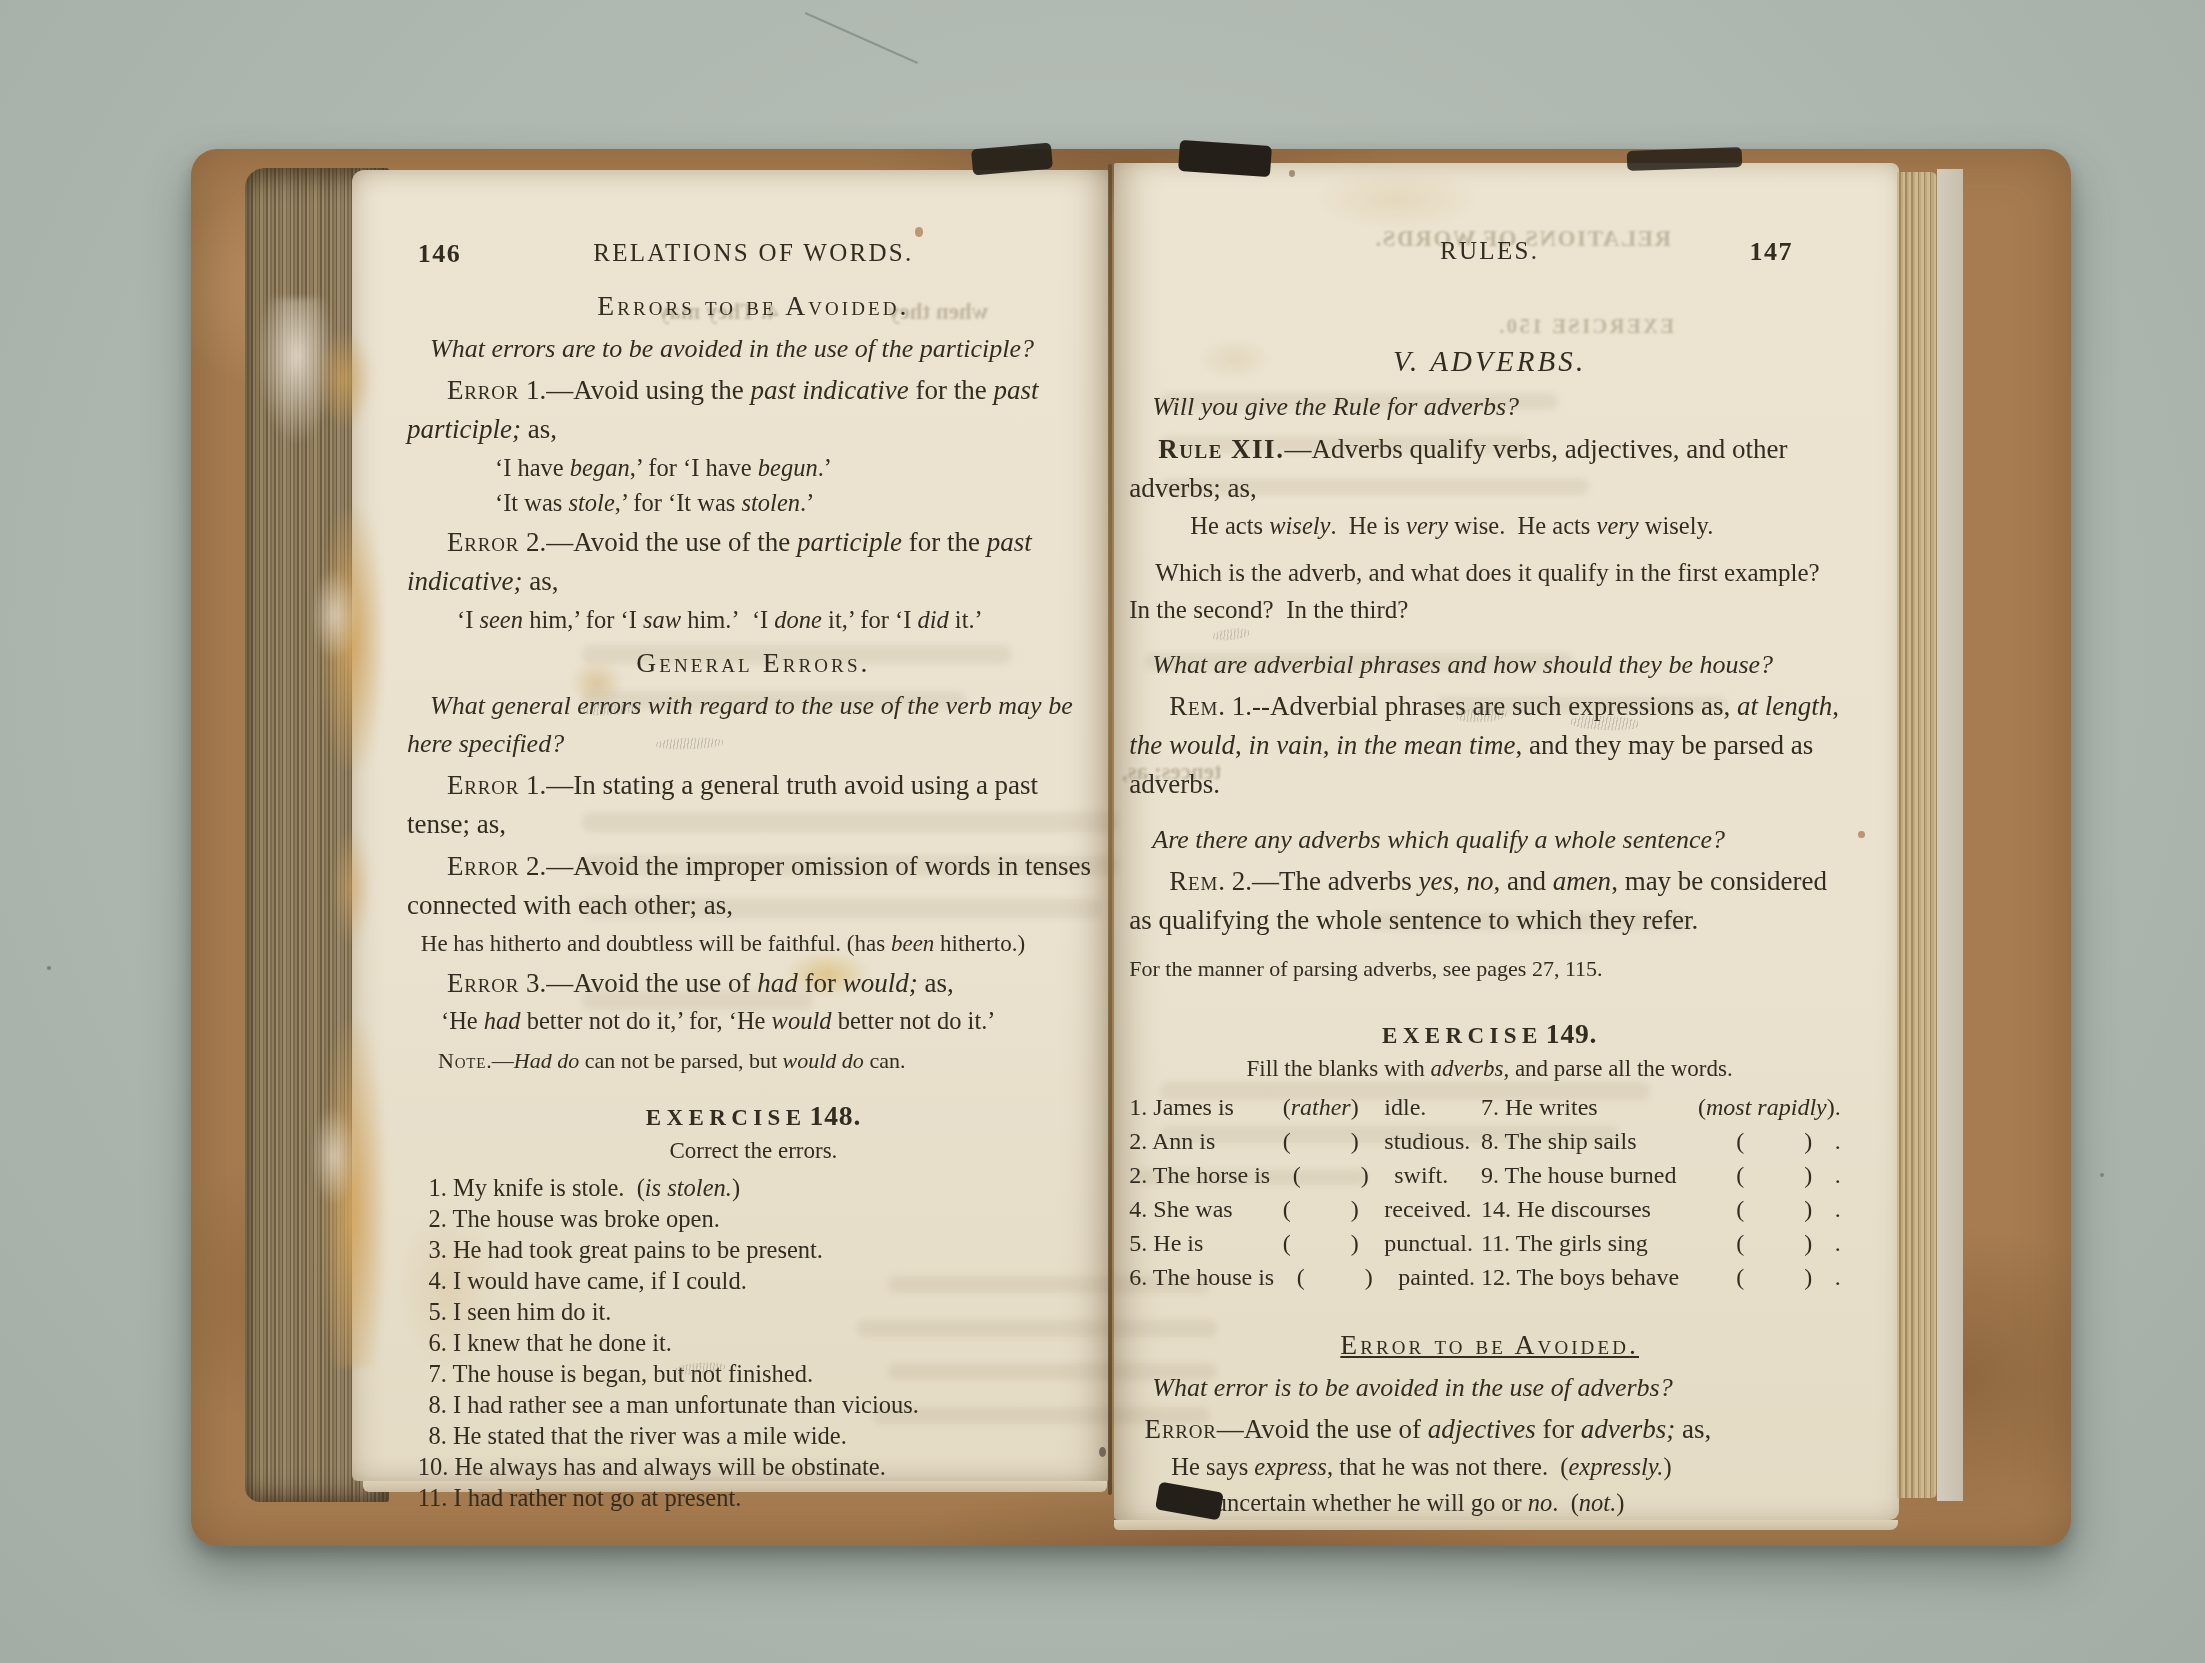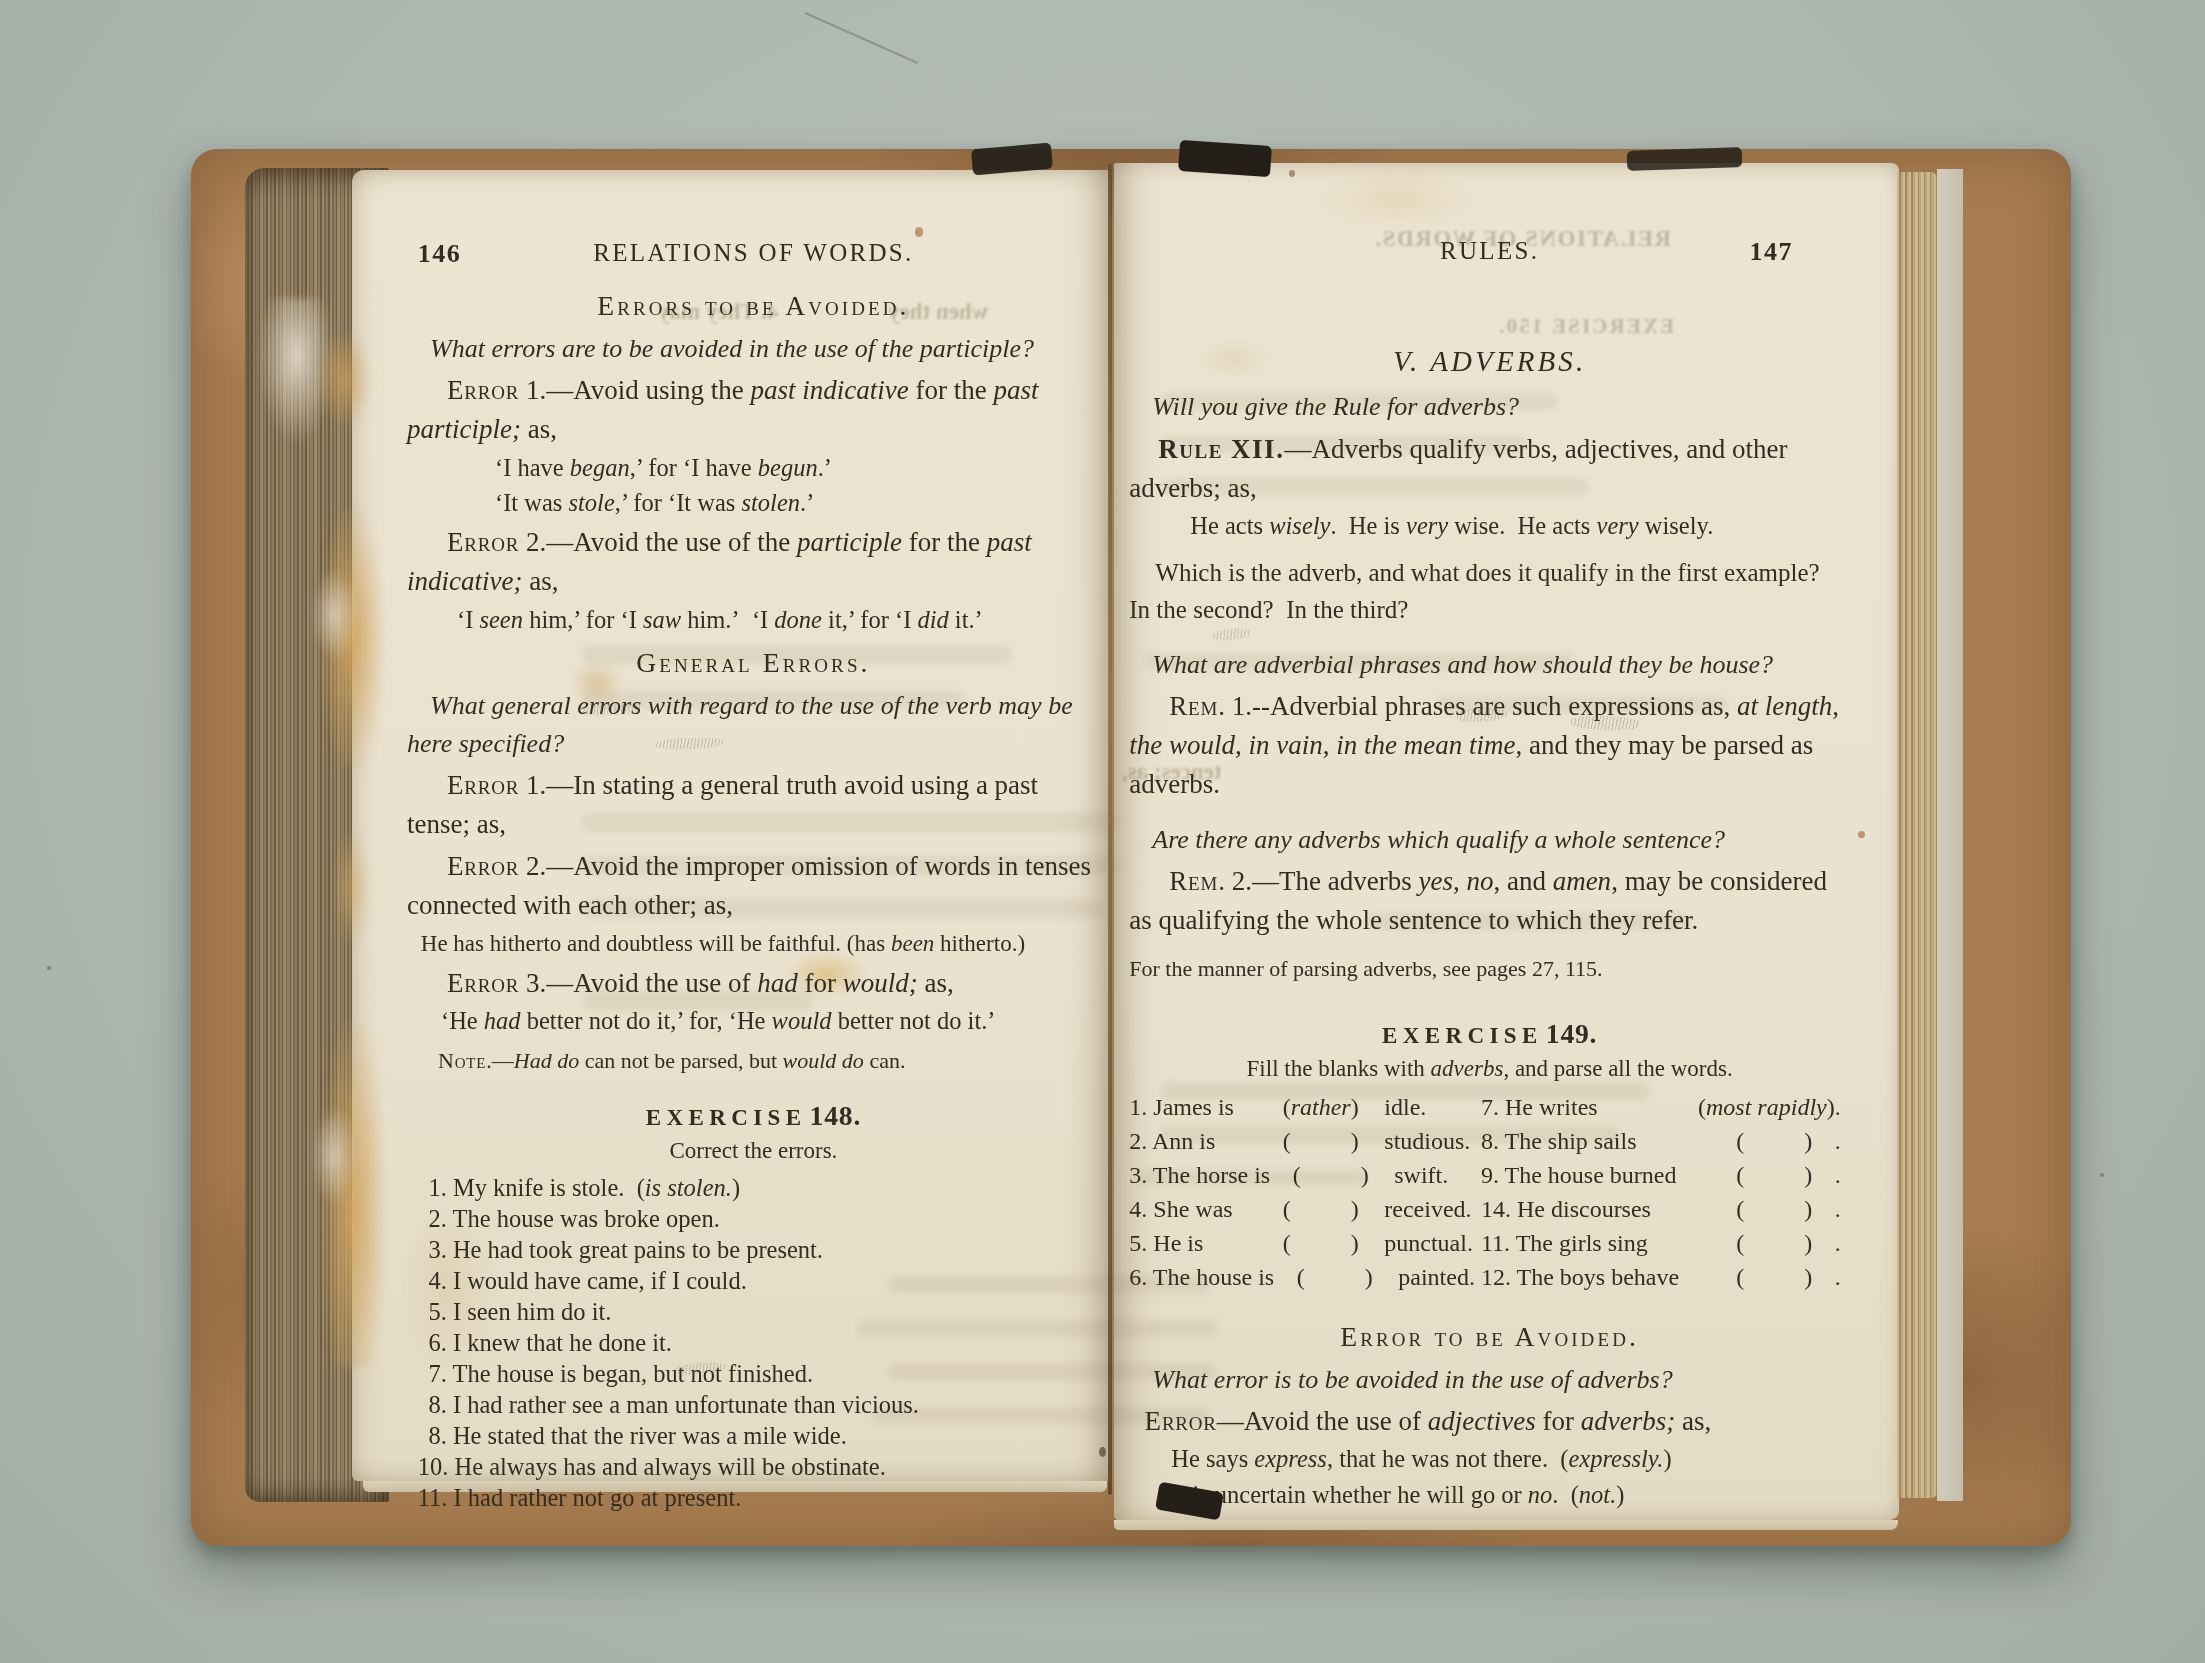--- a/index.html
+++ b/index.html
@@ -237,21 +237,21 @@
               <span class="pre">1. James is</span>
               <span class="mid">(<i>rather</i>)</span>
               <span class="post">idle.</span>
             </div>
           <div class="erow">
               <span class="pre">2. Ann is</span>
               <span class="mid">(&nbsp;&nbsp;&nbsp;&nbsp;&nbsp;&nbsp;&nbsp;&nbsp;&nbsp;&nbsp;)</span>
               <span class="post">studious.</span>
             </div>
           <div class="erow">
-              <span class="pre">3. The horse is</span>
+              <span class="pre">2. The horse is</span>
               <span class="mid">(&nbsp;&nbsp;&nbsp;&nbsp;&nbsp;&nbsp;&nbsp;&nbsp;&nbsp;&nbsp;)</span>
               <span class="post">swift.</span>
             </div>
           <div class="erow">
               <span class="pre">4. She was</span>
               <span class="mid">(&nbsp;&nbsp;&nbsp;&nbsp;&nbsp;&nbsp;&nbsp;&nbsp;&nbsp;&nbsp;)</span>
               <span class="post">received.</span>
             </div>
           <div class="erow">
               <span class="pre">5. He is</span>
@@ -290,21 +290,21 @@
               <span class="mid">(&nbsp;&nbsp;&nbsp;&nbsp;&nbsp;&nbsp;&nbsp;&nbsp;&nbsp;&nbsp;)</span>
               <span class="post">.</span>
             </div>
           <div class="erow">
               <span class="pre">12. The boys behave</span>
               <span class="mid">(&nbsp;&nbsp;&nbsp;&nbsp;&nbsp;&nbsp;&nbsp;&nbsp;&nbsp;&nbsp;)</span>
               <span class="post">.</span>
             </div>
         </div>
       </div>
-      <div class="ch" style="margin-top:27px;">Error to be Avoided.</div>
+      <div class="ch" style="margin-top:35px;text-decoration:underline;">Error to be Avoided.</div>
       <div class="q">What error is to be avoided in the use of adverbs?</div>
       <div class="p" style="text-indent:15.3px;"><span class="sc">Error</span>—Avoid the use of <i>adjectives</i> for <i>adverbs;</i> as,</div>
       <div class="ex" style="margin-left:42px;">He says <i>express</i>, that he was not there. (<i>expressly.</i>)</div>
       <div class="ex" style="margin-left:42px;">It is uncertain whether he will go or <i>no</i>. (<i>not.</i>)</div>
     </div>
   </div>
 </div>
 
 
 </body></html>

